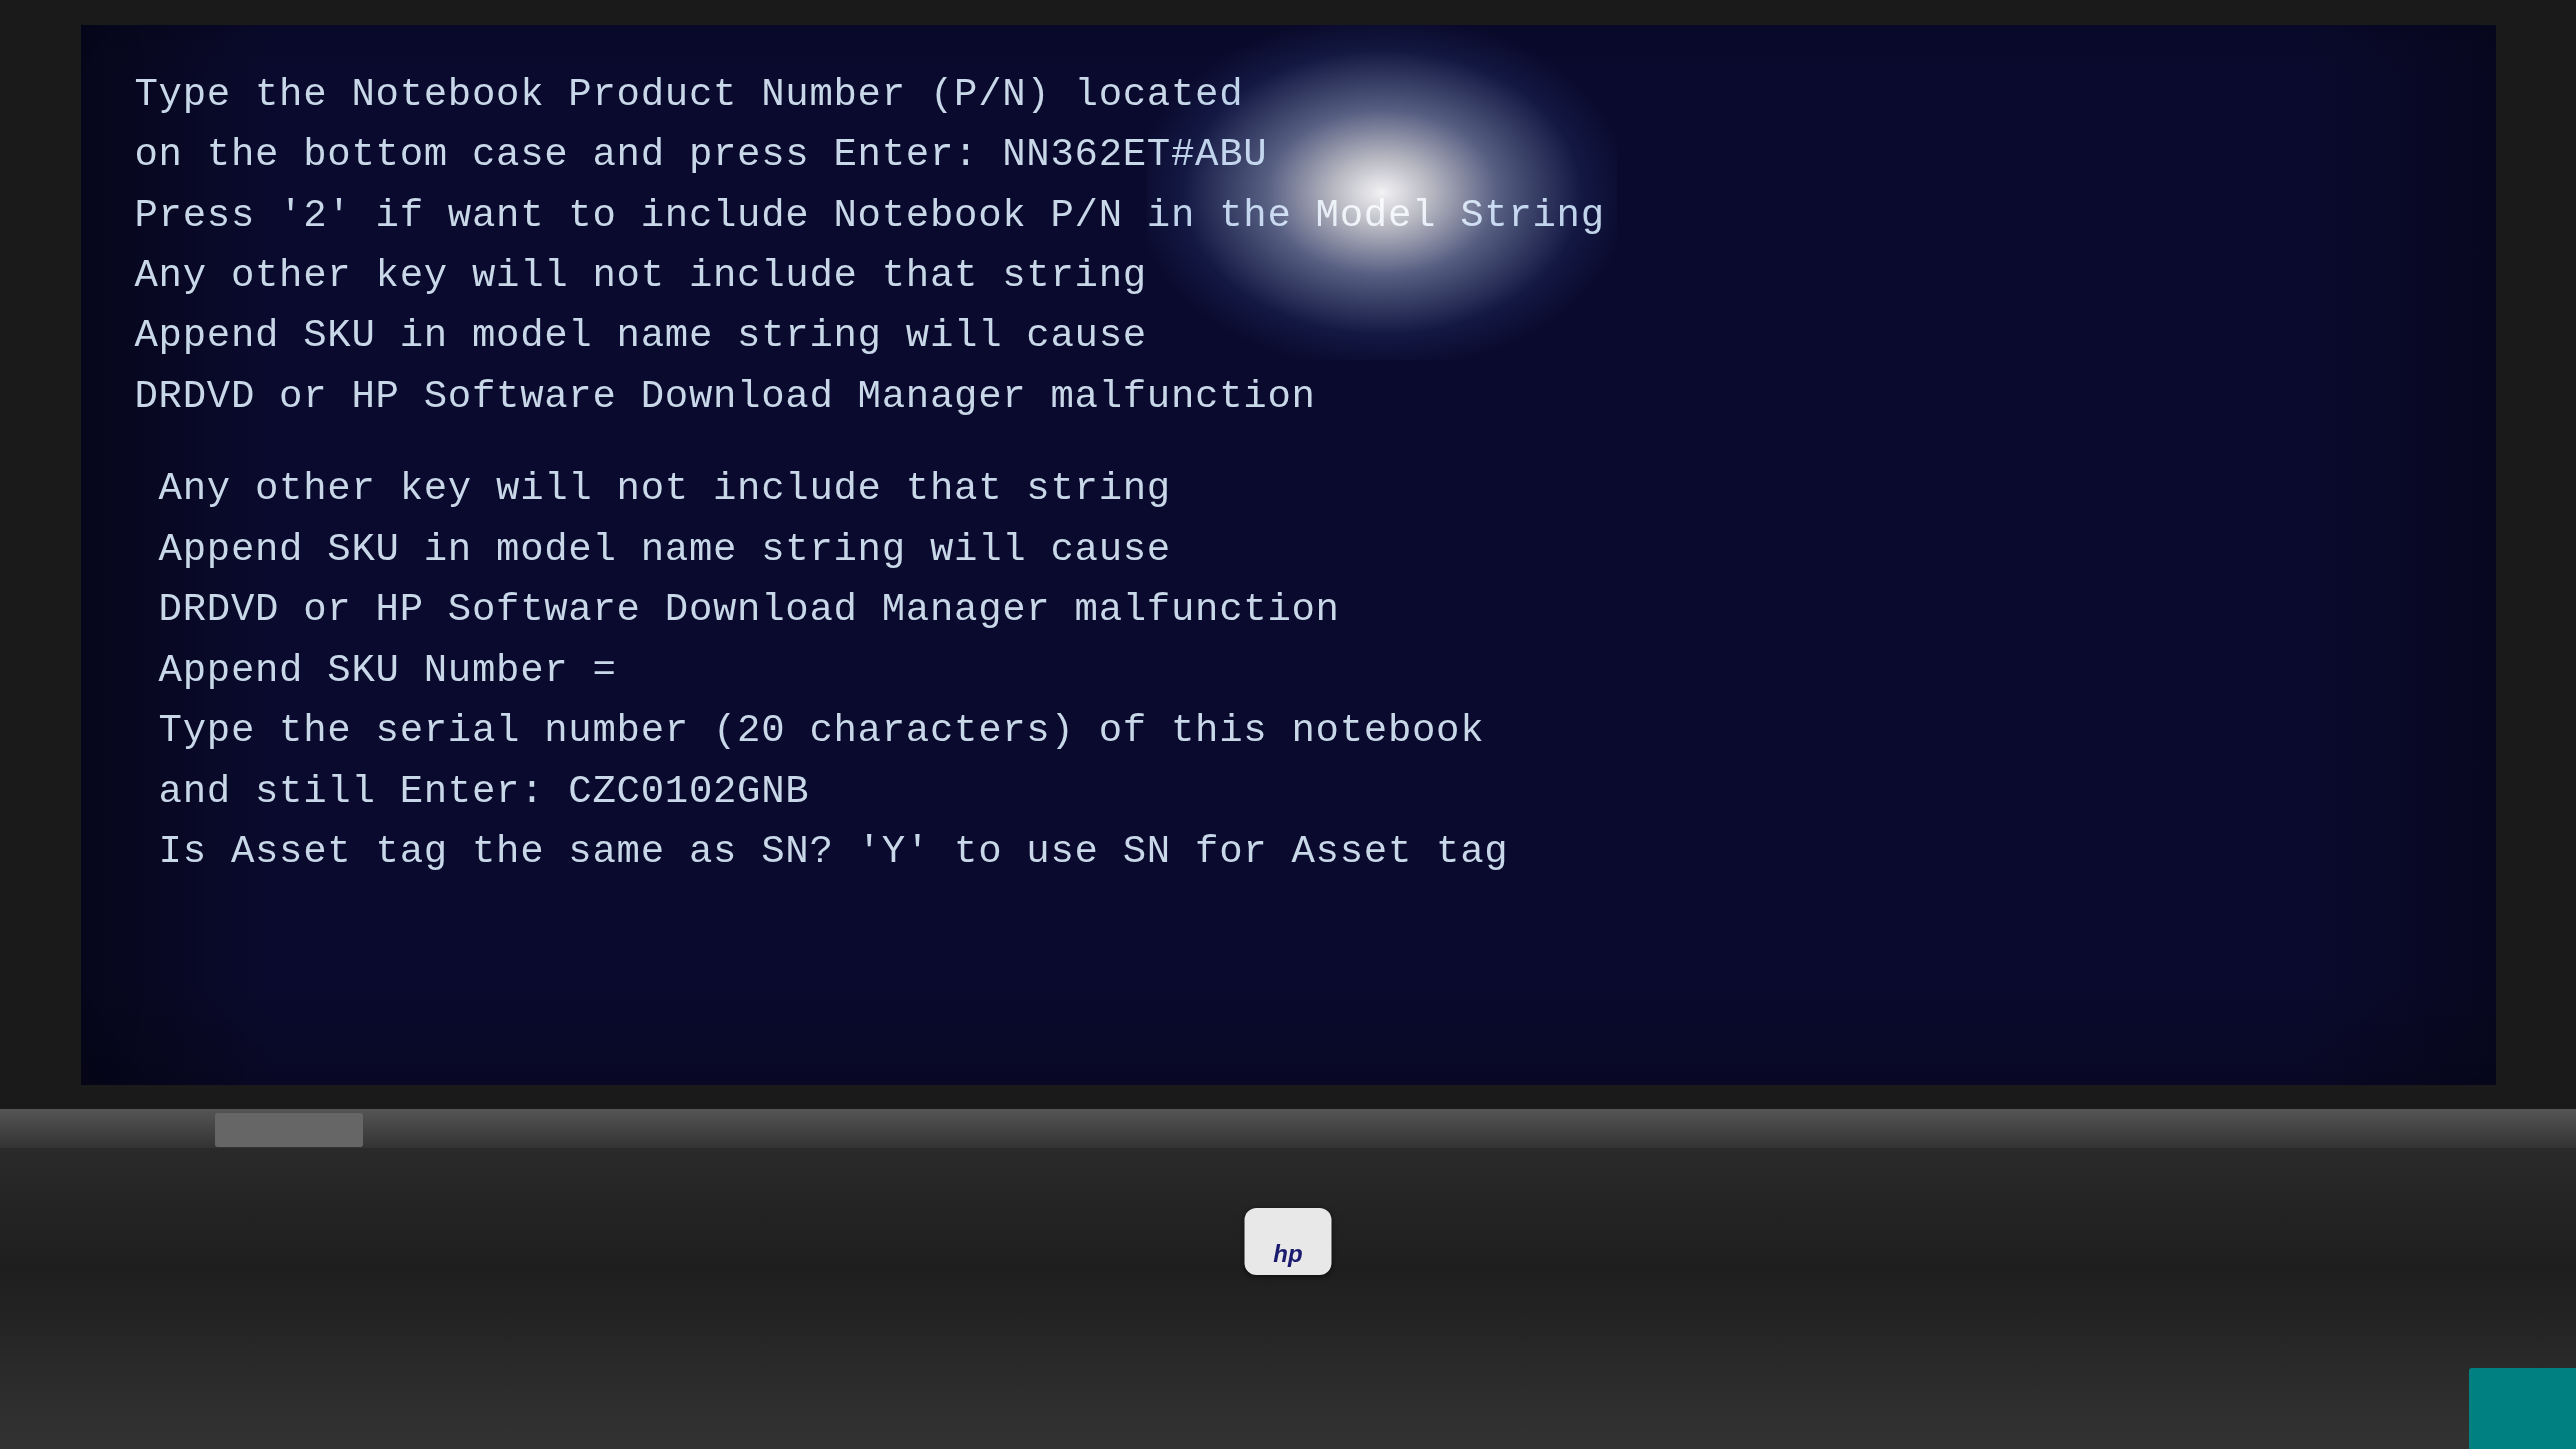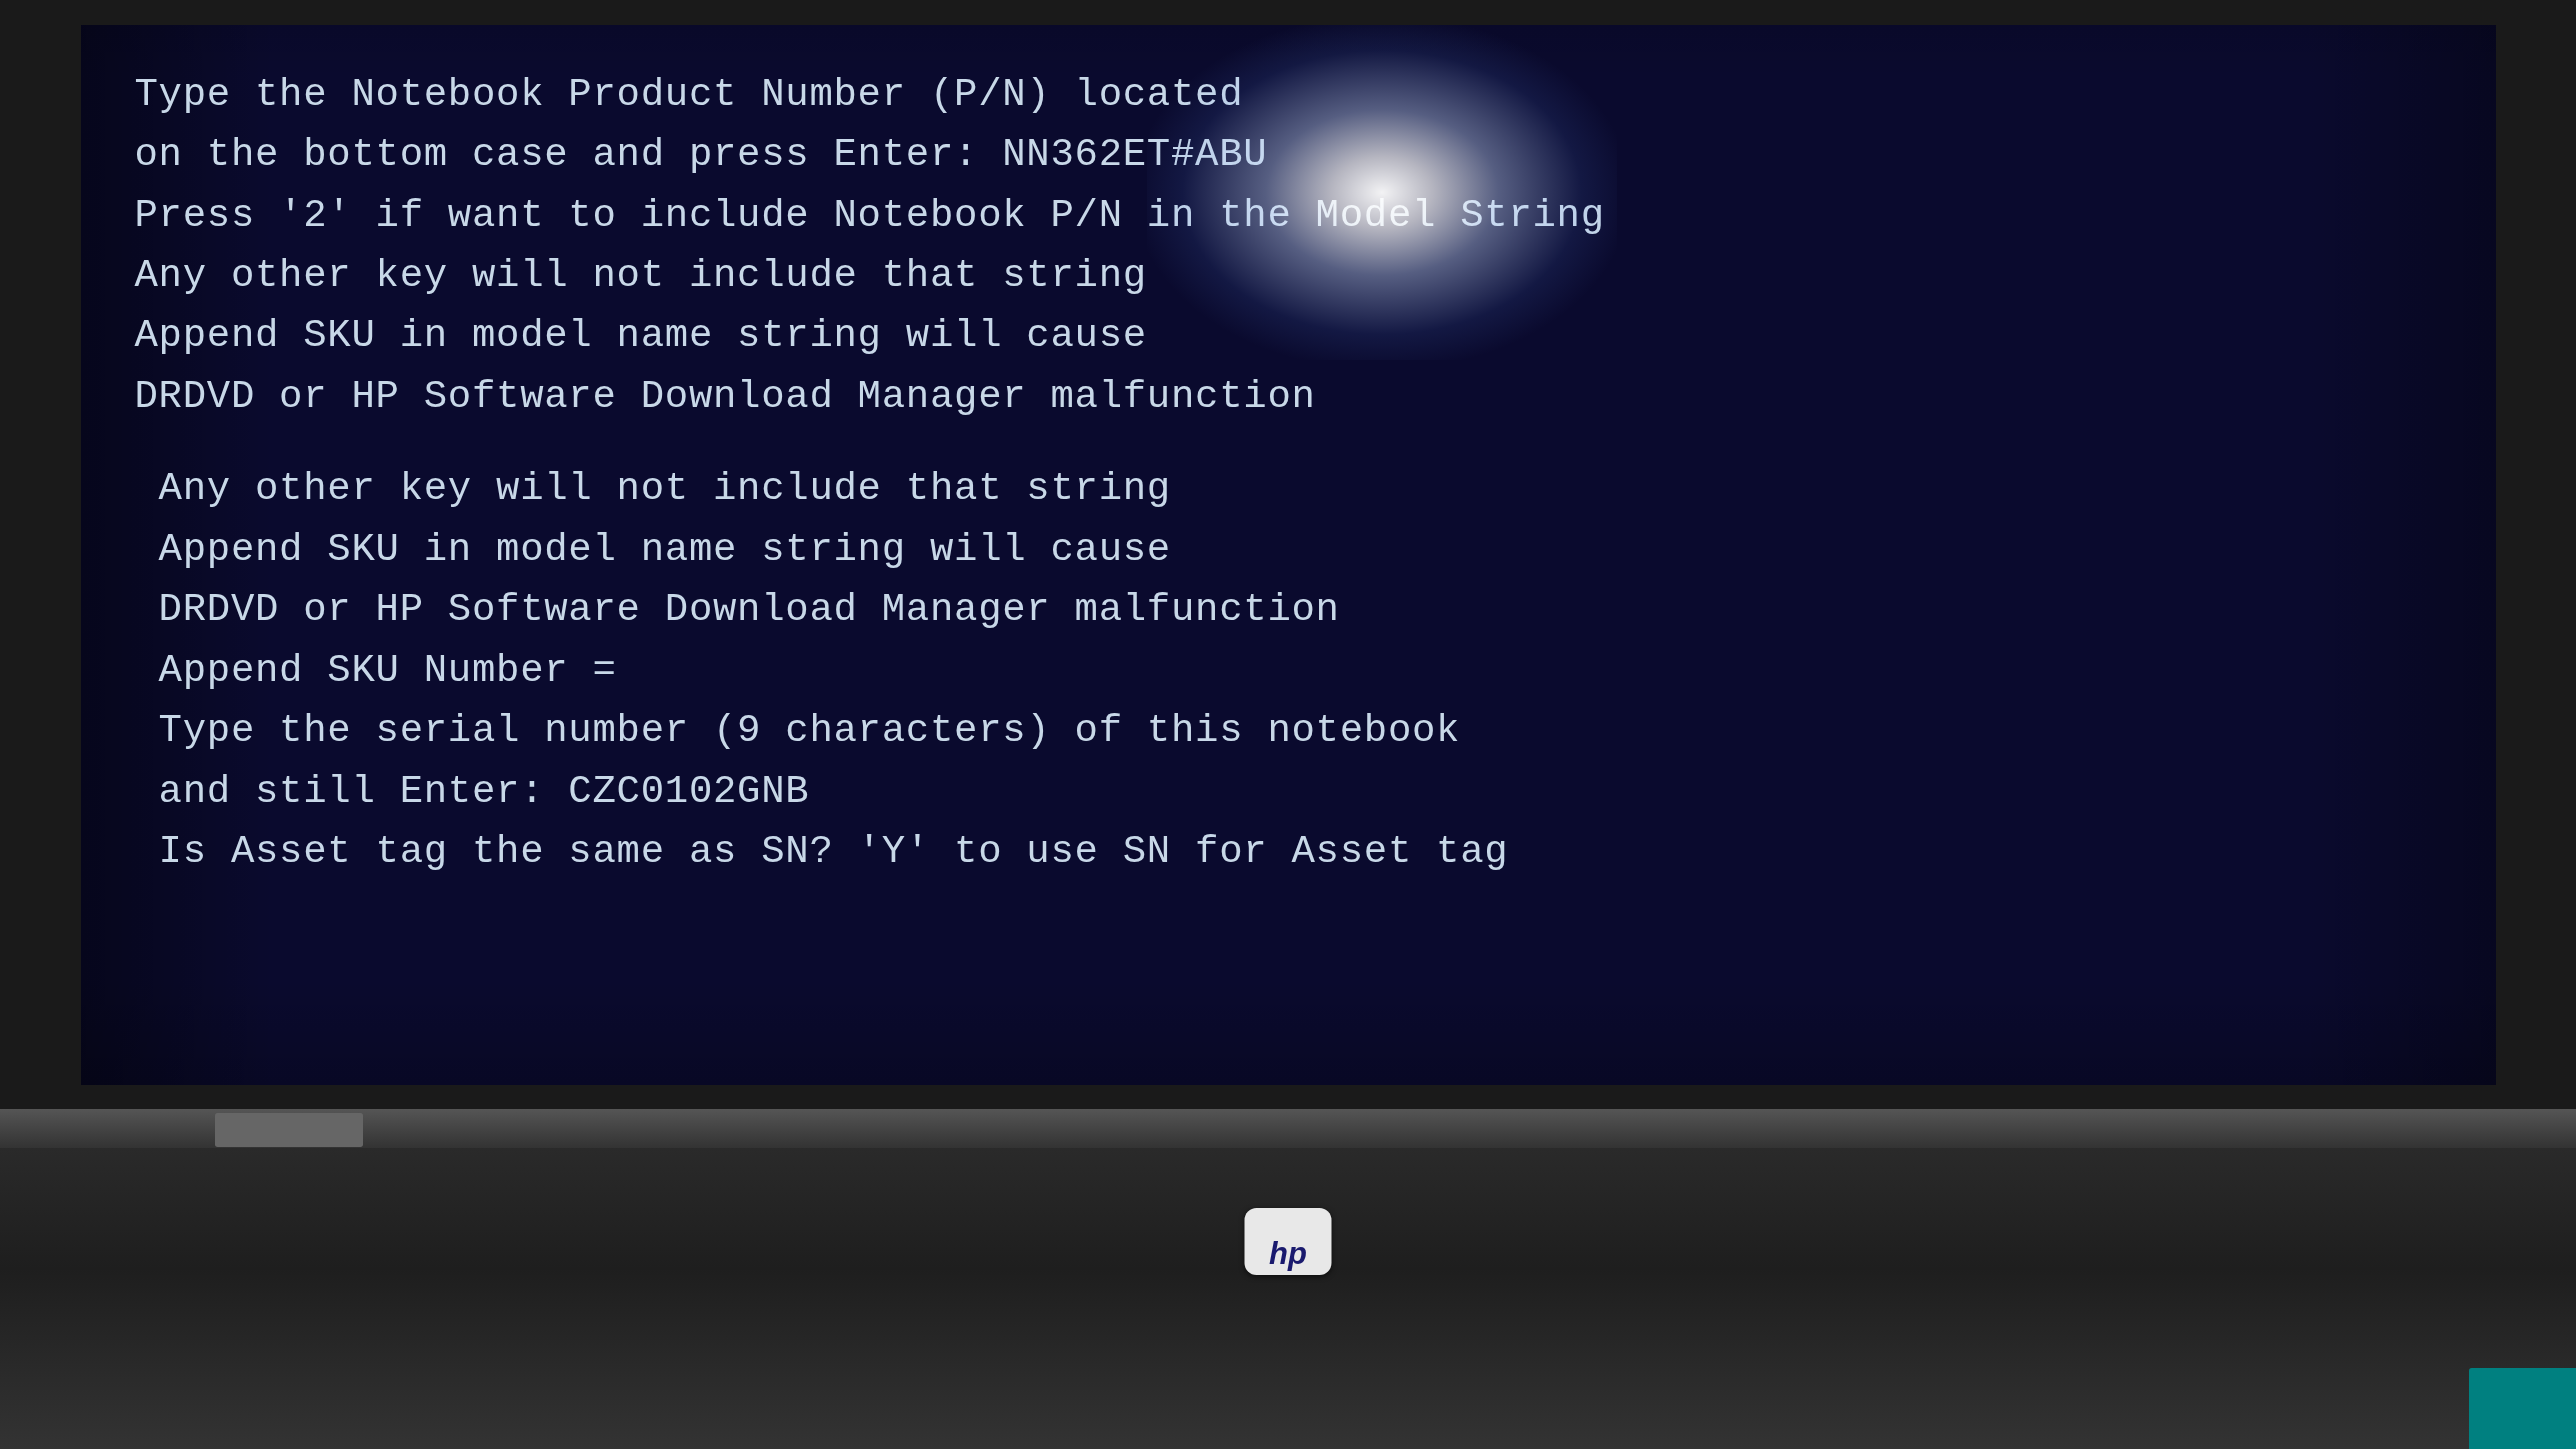--- a/index.html
+++ b/index.html
@@ -111,21 +111,21 @@
       background: #e8e8e8;
       border-radius: 12px;
       display: flex;
       align-items: center;
       justify-content: center;
       box-shadow: 0 1.3px 5.4px rgba(0,0,0,0.5);
     }
 
     .hp-logo {
       font-family: Arial, sans-serif;
-      font-size: 31px;
+      font-size: 24px;
       font-weight: bold;
       color: #1a1a6e;
       font-style: italic;
       margin-top: 24px;
     }
 
     
     .hinge-area {
       width: 2576px;
       height: 40px;
@@ -183,21 +183,21 @@
           <div class="terminal-line">on the bottom case and press Enter: NN362ET#ABU</div>
           <div class="terminal-line">Press '2' if want to include Notebook P/N in the Model String</div>
           <div class="terminal-line">Any other key will not include that string</div>
           <div class="terminal-line">Append SKU in model name string will cause</div>
           <div class="terminal-line">DRDVD or HP Software Download Manager malfunction</div>
           <div class="terminal-spacer"></div>
           <div class="terminal-line"> Any other key will not include that string</div>
           <div class="terminal-line"> Append SKU in model name string will cause</div>
           <div class="terminal-line"> DRDVD or HP Software Download Manager malfunction</div>
           <div class="terminal-line"> Append SKU Number =</div>
-          <div class="terminal-line"> Type the serial number (9 characters) of this notebook</div>
+          <div class="terminal-line"> Type the serial number (20 characters) of this notebook</div>
           <div class="terminal-line"> and still Enter: CZC0102GNB</div>
           <div class="terminal-line"> Is Asset tag the same as SN? 'Y' to use SN for Asset tag</div>
         </div>
 
     </div>
 
   </div>
 
   <div class="hinge-area">
     <div class="hinge-left"></div>

